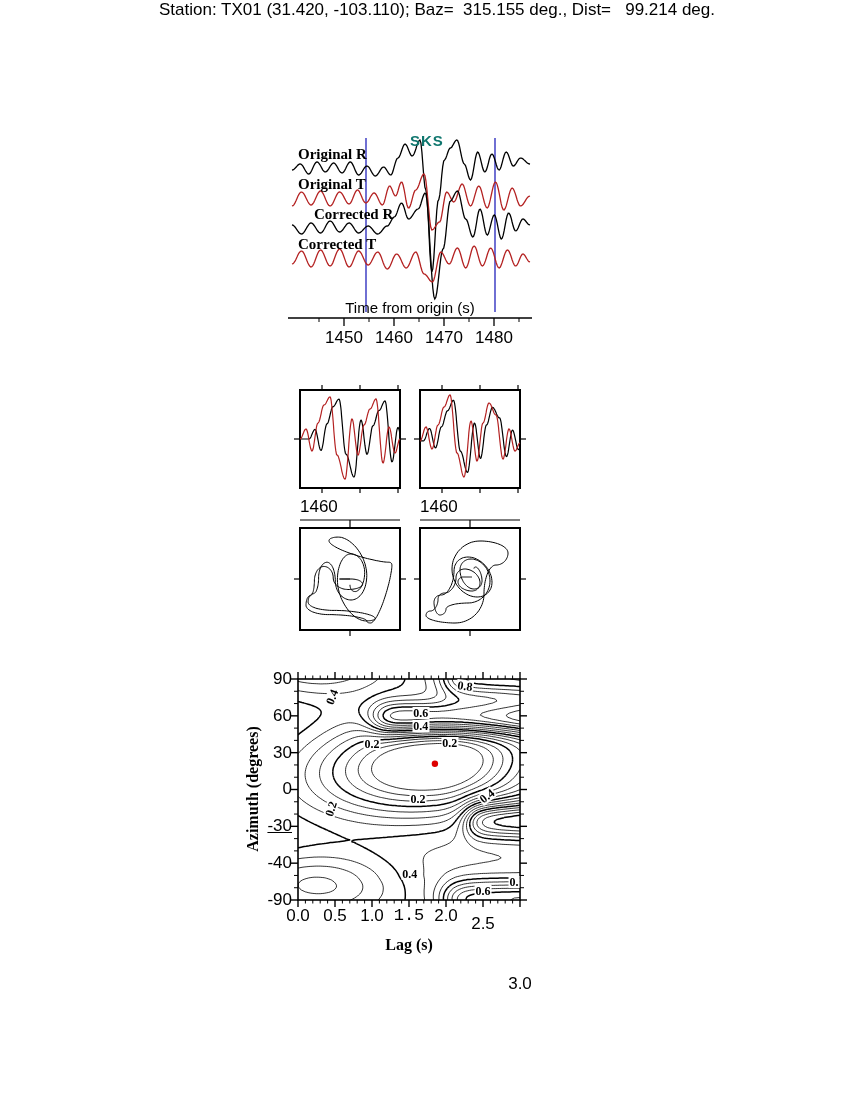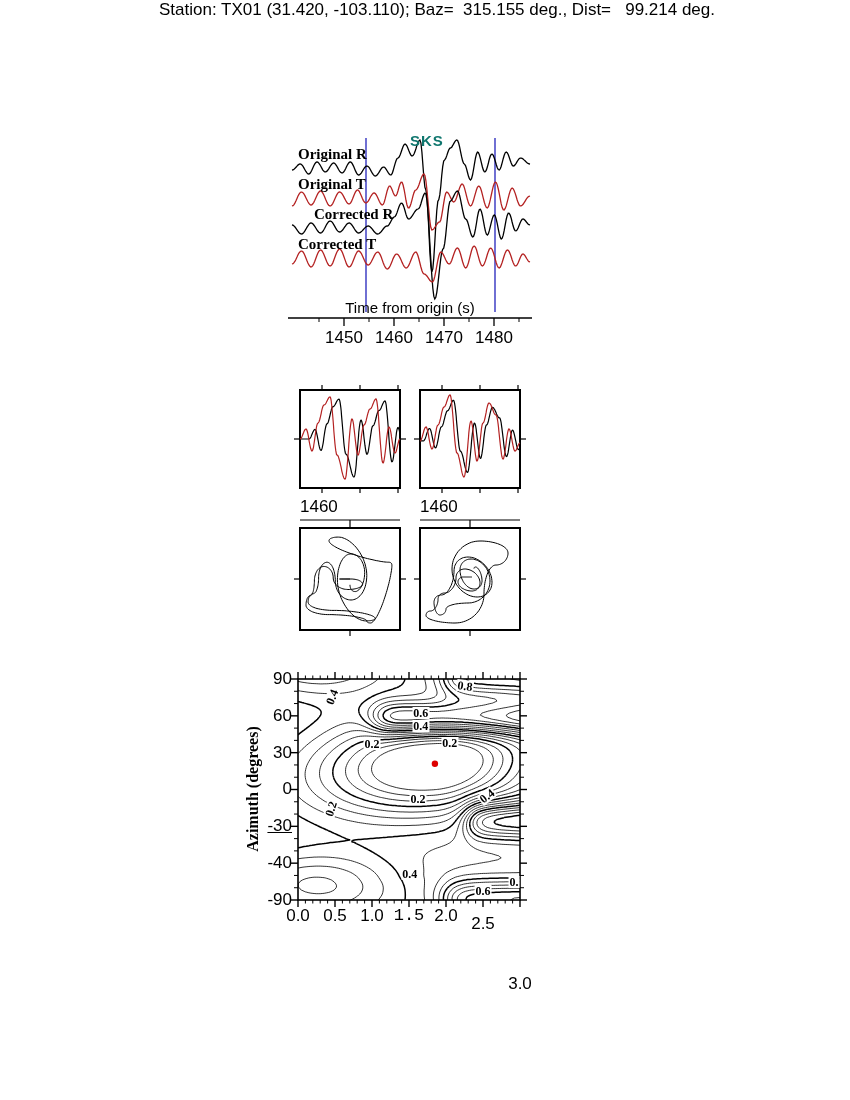--- a/index.html
+++ b/index.html
@@ -210,20 +210,21 @@
   <div class="abs sans center" style="left:298px;top:299px;width:224px;font-size:15px;">Time from origin (s)</div>
   <div class="abs sans center ticknum" style="left:318px;top:328px;width:52px;">1450</div>
   <div class="abs sans center ticknum" style="left:368px;top:328px;width:52px;">1460</div>
   <div class="abs sans center ticknum" style="left:418px;top:328px;width:52px;">1470</div>
   <div class="abs sans center ticknum" style="left:468px;top:328px;width:52px;">1480</div>
 
   <div class="abs sans ticknum" style="left:300px;top:497px;">1460</div>
   <div class="abs sans ticknum" style="left:420px;top:497px;">1460</div>
 
   <div class="abs serifb center" style="left:173px;top:780px;width:160px;height:18px;font-size:16px;transform:rotate(-90deg);">Azimuth (degrees)</div>
+  <div class="abs serifb center" style="left:298px;top:936px;width:222px;font-size:16px;">Lag (s)</div>
 
   <div class="abs sans ticknum" style="left:240px;top:669px;width:52px;text-align:right;">90</div>
   <div class="abs sans ticknum" style="left:240px;top:706px;width:52px;text-align:right;">60</div>
   <div class="abs sans ticknum" style="left:240px;top:743px;width:52px;text-align:right;">30</div>
   <div class="abs sans ticknum" style="left:240px;top:779px;width:52px;text-align:right;">0</div>
   <div class="abs sans ticknum" style="left:240px;top:816px;width:52px;text-align:right;text-decoration:underline;">-30</div>
   <div class="abs sans ticknum" style="left:240px;top:853px;width:52px;text-align:right;">-40</div>
   <div class="abs sans ticknum" style="left:240px;top:890px;width:52px;text-align:right;">-90</div>
 
   <div class="abs sans center ticknum" style="left:274px;top:906px;width:48px;">0.0</div>

